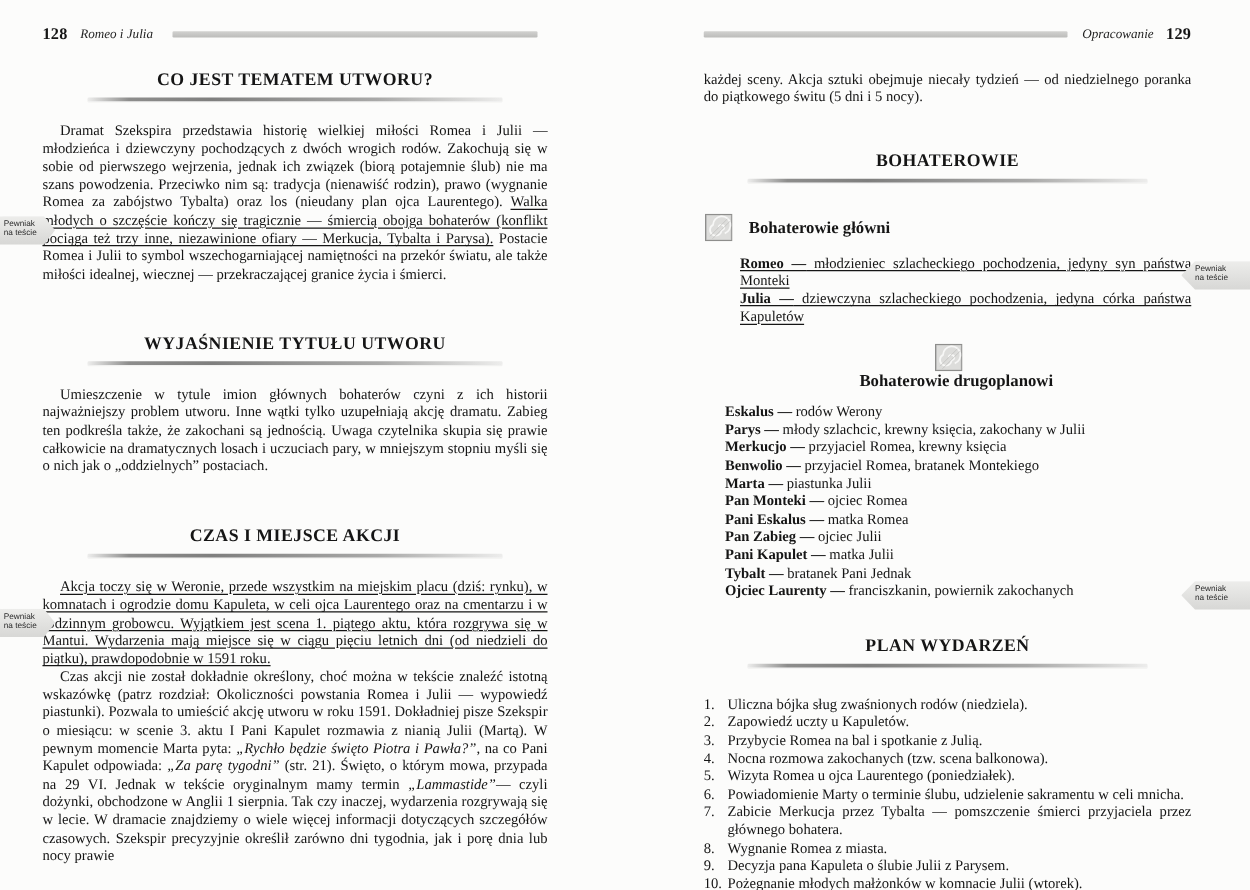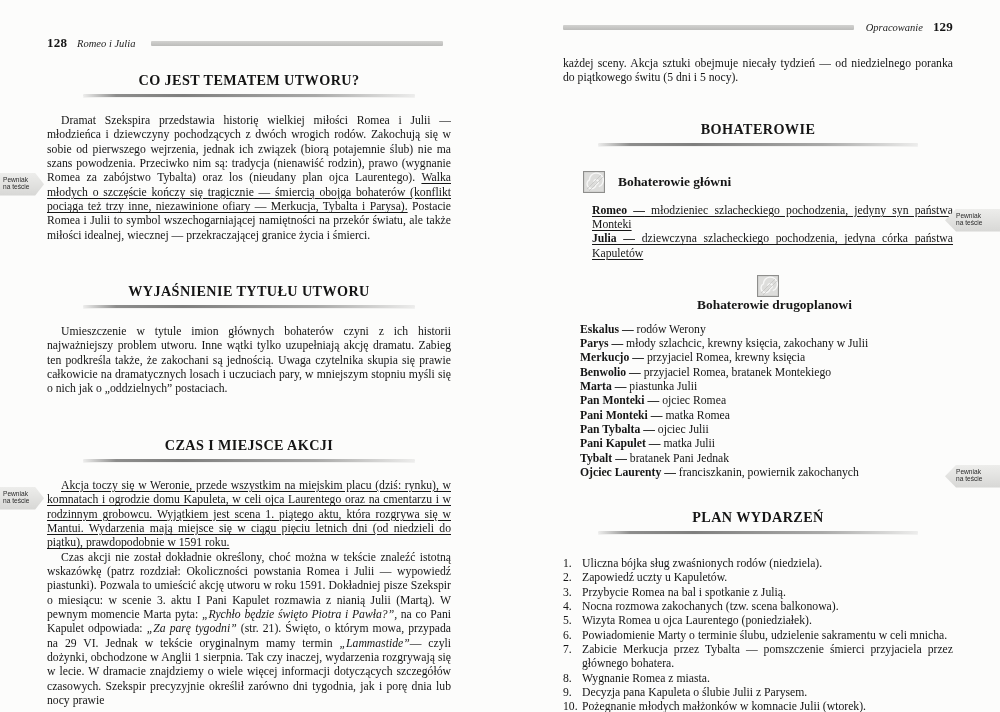--- a/index.html
+++ b/index.html
@@ -11,21 +11,21 @@
     -webkit-font-smoothing:antialiased;
   }
   .spread{
     position:relative;width:1000px;height:712px;
     background:#fcfcfb;overflow:hidden;
   }
   .page{position:absolute;top:0;height:712px;}
   .page-left{left:0;width:500px;}
   .page-right{left:500px;width:500px;}
   .content{position:absolute;top:0;}
-  .page-left .content{left:47px;width:404px;margin-top:16px;}
+  .page-left .content{left:34px;width:404px;}
   .page-right .content{left:63px;width:390px;}
 
   
   .runhead{display:flex;align-items:center;margin-top:20px;height:14px;}
   .pagenum{font-weight:bold;font-size:13px;letter-spacing:.2px;}
   .runtitle{font-style:italic;font-size:10.5px;color:#222;}
   .page-left .runtitle{margin-left:10px;}
   .page-right .runtitle{margin-right:10px;}
   .headbar{height:5px;background:linear-gradient(#d2d2d0,#bcbcba);border-radius:1px;}
   .page-left .headbar{width:292px;margin-left:16px;}
@@ -45,21 +45,21 @@
   .para{
     font-size:11.7px;line-height:14.35px;text-align:justify;
     text-indent:14px;margin:0;
   }
   .para.noindent{text-indent:0;}
   .rb{font-weight:normal;}
   .ru{text-decoration:underline;text-decoration-thickness:.8px;text-underline-offset:1.5px;}
   .ri{font-style:italic;}
 
   
-  .subhead-row{display:flex;align-items:center;margin-left:20px;}
+  .subhead-row{display:flex;align-items:center;margin-left:1px;}
   .rose-icon{width:22px;height:22px;flex:0 0 22px;}
   .subhead{font-weight:bold;font-size:13.4px;margin-left:13px;}
 
   .char-list{margin-left:17px;}
   .char-row{font-size:11.7px;line-height:14.3px;text-align:justify;}
   .char-row .cname{font-weight:bold;}
   .char-row.u-row{text-decoration:underline;text-decoration-thickness:.8px;text-underline-offset:1.5px;}
 
   
   .plan-list{margin-left:0;}
@@ -161,22 +161,22 @@
         <span class="subhead">Bohaterowie drugoplanowi</span>
       </div>
 
       <div class="char-list" style="margin-top:10px;">
           <div class="char-row"><span class="cname">Eskalus —</span><span> rodów Werony</span></div>
           <div class="char-row"><span class="cname">Parys —</span><span> młody szlachcic, krewny księcia, zakochany w Julii</span></div>
           <div class="char-row"><span class="cname">Merkucjo —</span><span> przyjaciel Romea, krewny księcia</span></div>
           <div class="char-row"><span class="cname">Benwolio —</span><span> przyjaciel Romea, bratanek Montekiego</span></div>
           <div class="char-row"><span class="cname">Marta —</span><span> piastunka Julii</span></div>
           <div class="char-row"><span class="cname">Pan Monteki —</span><span> ojciec Romea</span></div>
-          <div class="char-row"><span class="cname">Pani Monteki —</span><span> matka Romea</span></div>
-          <div class="char-row"><span class="cname">Pan Tybalta —</span><span> ojciec Julii</span></div>
+          <div class="char-row"><span class="cname">Pani Eskalus —</span><span> matka Romea</span></div>
+          <div class="char-row"><span class="cname">Pan Zabieg —</span><span> ojciec Julii</span></div>
           <div class="char-row"><span class="cname">Pani Kapulet —</span><span> matka Julii</span></div>
           <div class="char-row"><span class="cname">Tybalt —</span><span> bratanek Pani Jednak</span></div>
           <div class="char-row"><span class="cname">Ojciec Laurenty —</span><span> franciszkanin, powiernik zakochanych</span></div>
         </div>
 
       <div class="sec" style="margin-top:29px;">
         <div class="sec-h">PLAN WYDARZEŃ</div>
         <div class="sec-rule"></div>
       </div>
 

